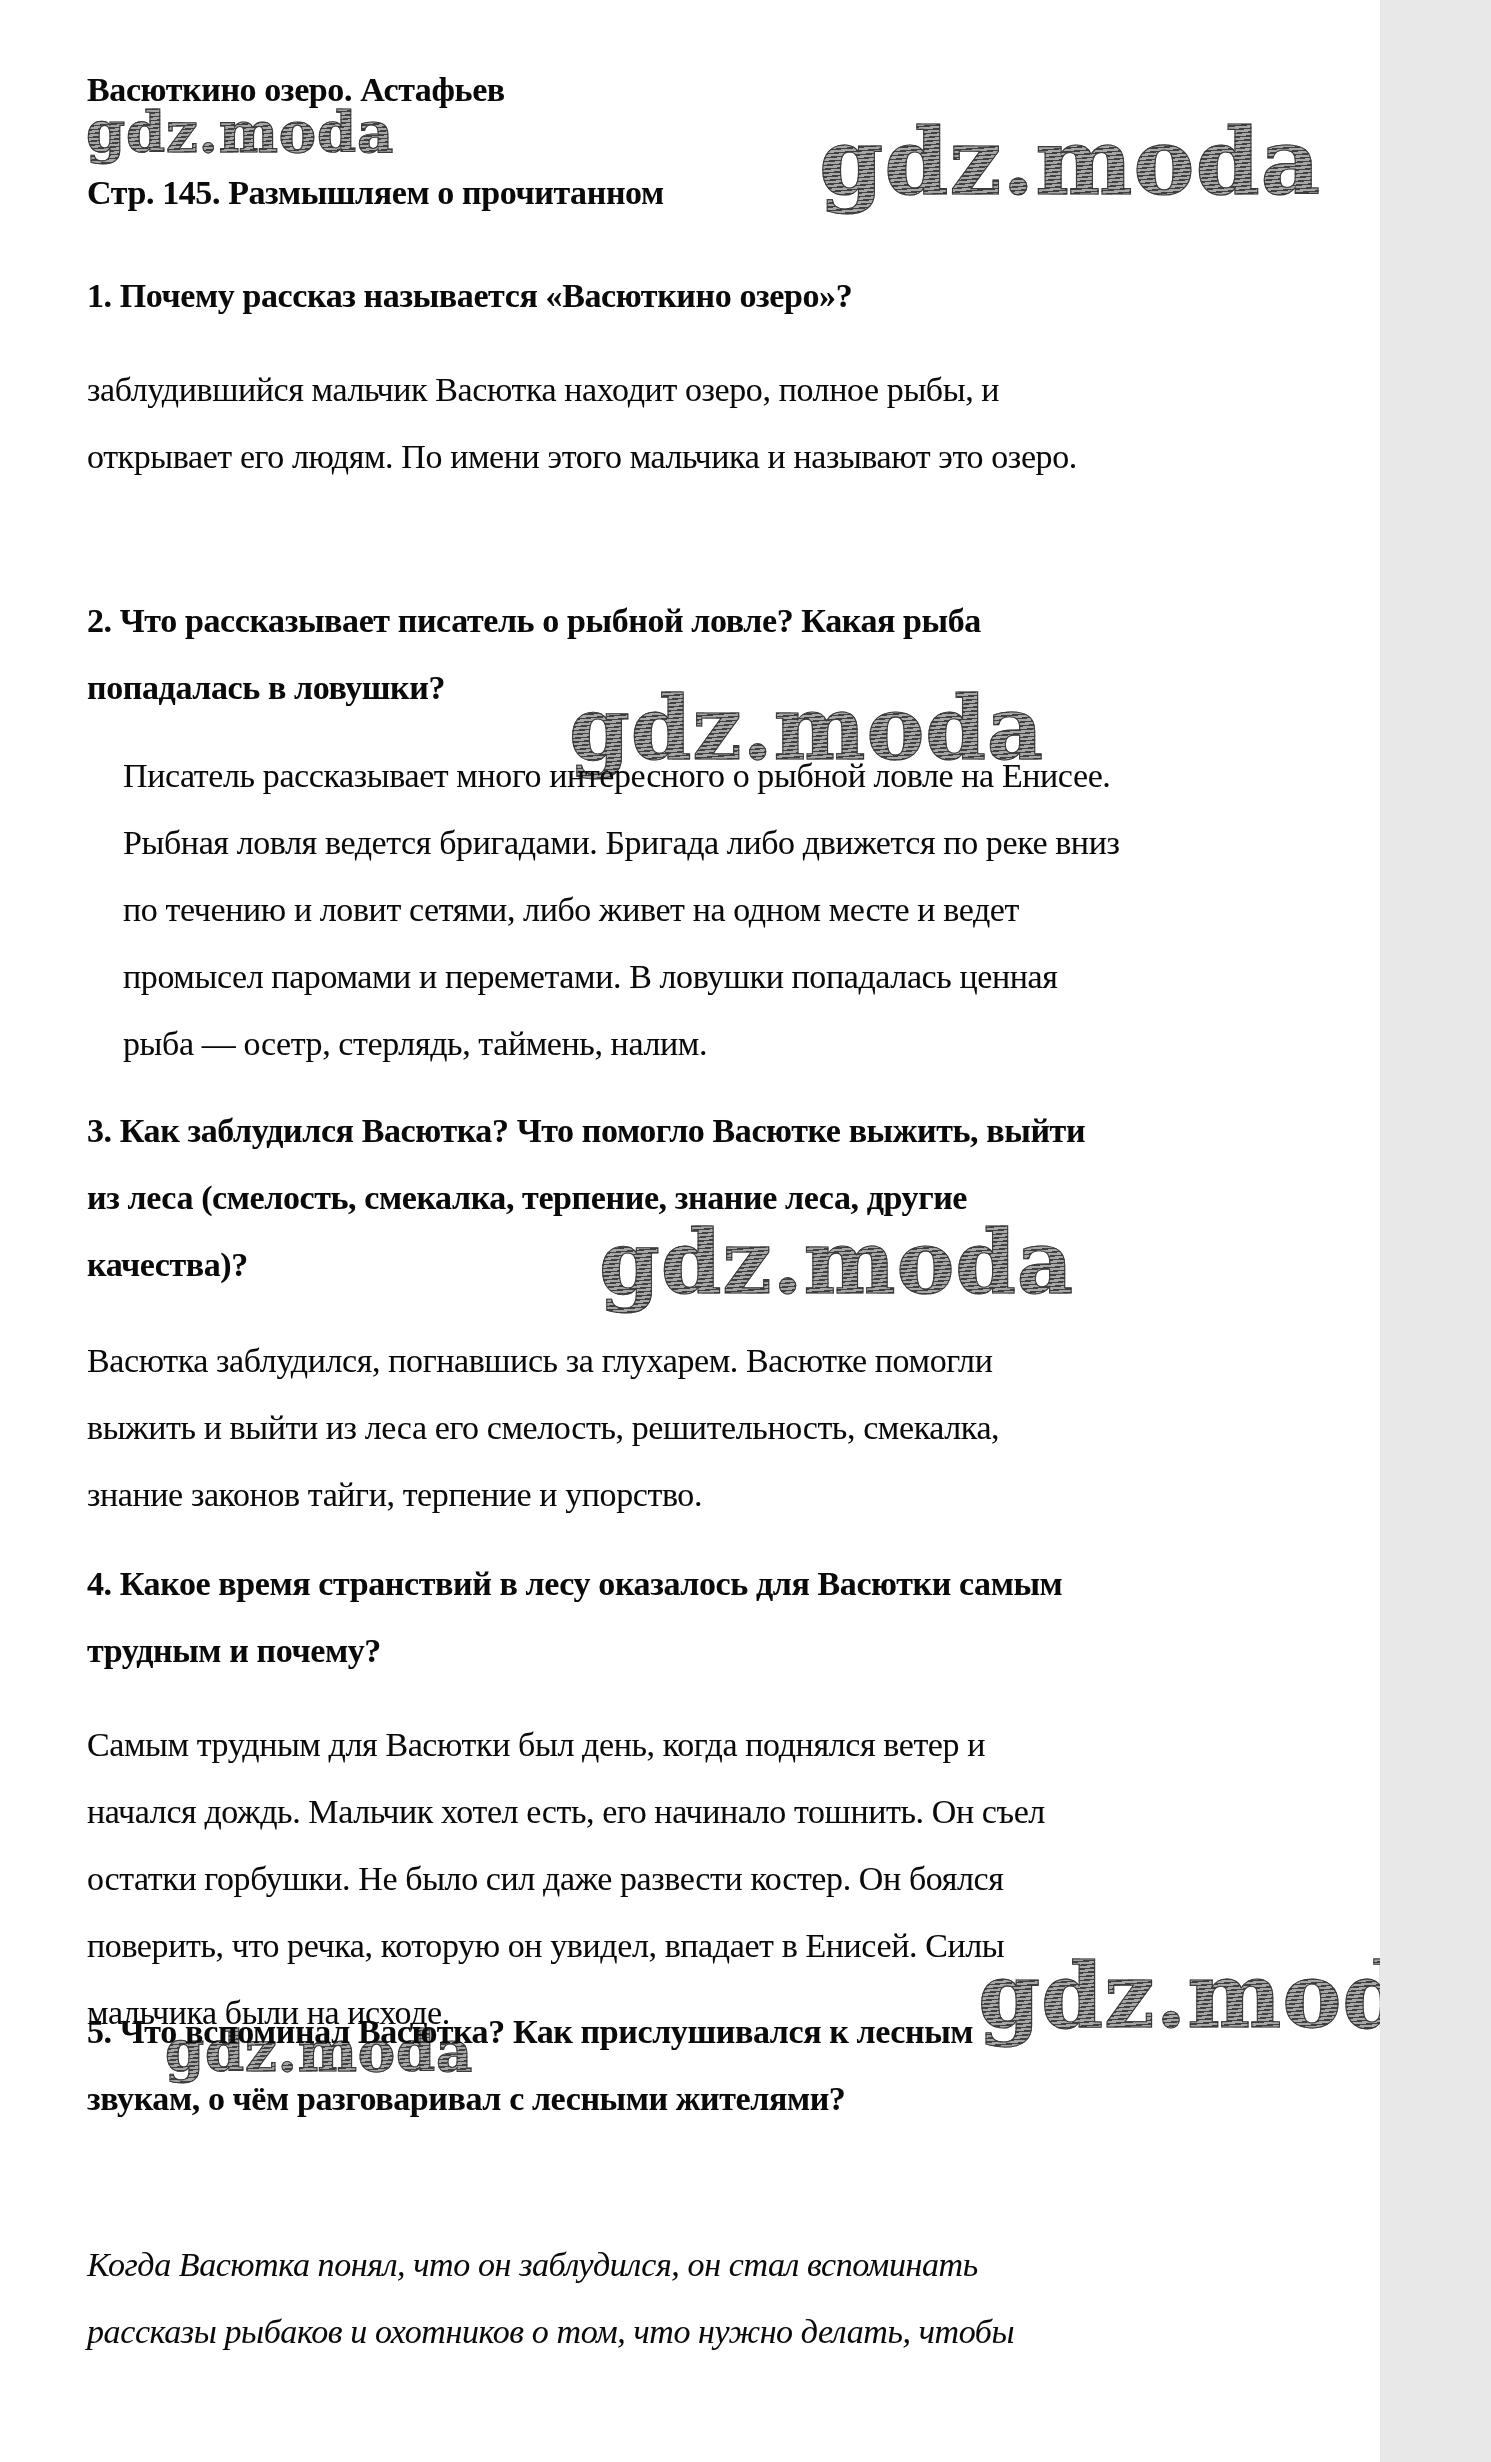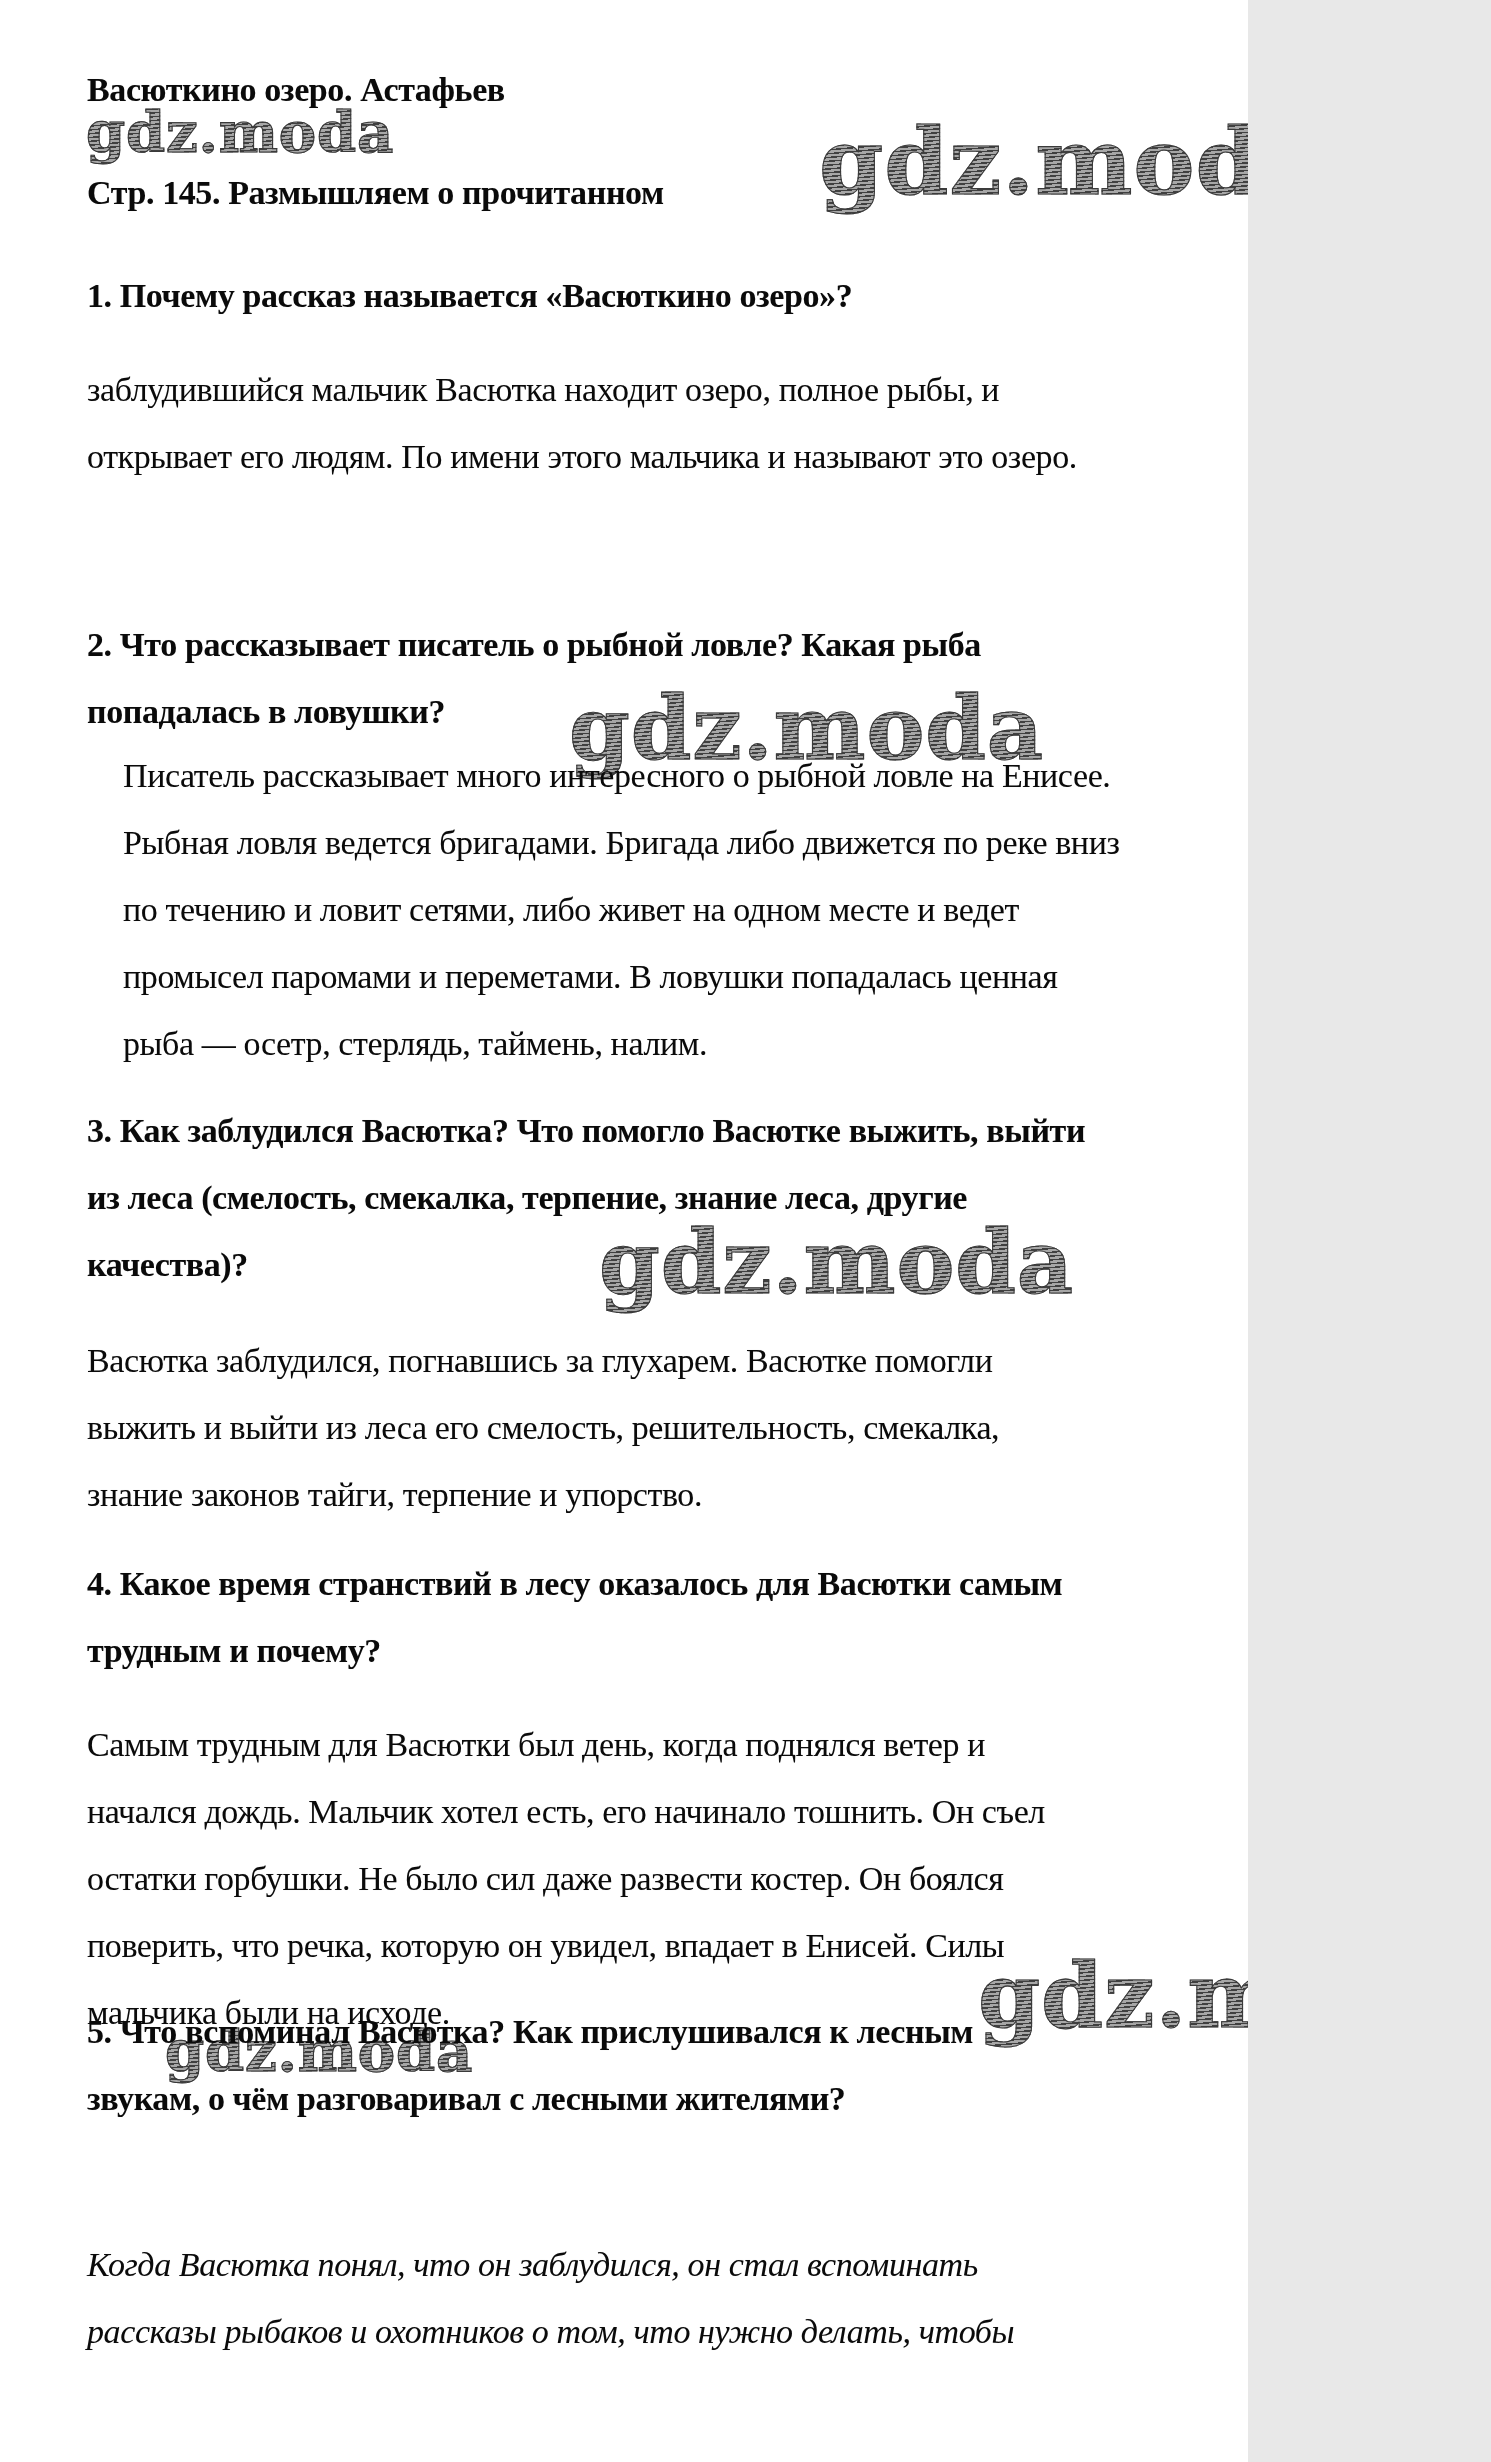--- a/index.html
+++ b/index.html
@@ -1,18 +1,18 @@
 <!DOCTYPE html>
 <html style="font-size:12px"><head>
 <meta charset="utf-8">
 <style>
   html,body{margin:0;padding:0;background:#e8e8e8;}
   #page{
     position:relative;
-    width:1248px;height:2462px;
+    width:1380px;height:2462px;
     background:#ffffff;
     overflow:hidden;
     font-family:"Liberation Serif", serif;
     color:#0a0a0a;
   }
   .block{
     position:absolute;
     left:87px;
     font-size:34px;
     line-height:67px;
@@ -35,21 +35,21 @@
     -webkit-text-stroke:1.1px #1f1f1f;
     opacity:0.88;
   }
   @supports not ((-webkit-background-clip:text) or (background-clip:text)){
     .watermark{background:none;color:#555;-webkit-text-fill-color:#555;}
   }
   
   #title{top:56px;}
   #subtitle{top:159px;}
   #q1{top:262px;}  #a1{top:356px;}
-  #q2{top:587px;margin-top:24px;}  #a2{top:742px;margin-left:36px;}
+  #q2{top:587px;}  #a2{top:742px;margin-left:36px;}
   #q3{top:1097px;} #a3{top:1327px;}
   #q4{top:1550px;} #a4{top:1711px;}
   #q5{top:1998px;} #a5{top:2231px;font-style:italic;}
   #wm1{left:86px;  top:99px;  font-size:56px;}
   #wm2{left:819px; top:108px;  font-size:92px;}
   #wm3{left:569px;  top:677px;  font-size:87px;}
   #wm4{left:599px;  top:1211px; font-size:87px;}
   #wm5{left:978px; top:1943px; font-size:89px;}
   #wm6{left:165px;  top:2018px; font-size:56px;}
 </style>

